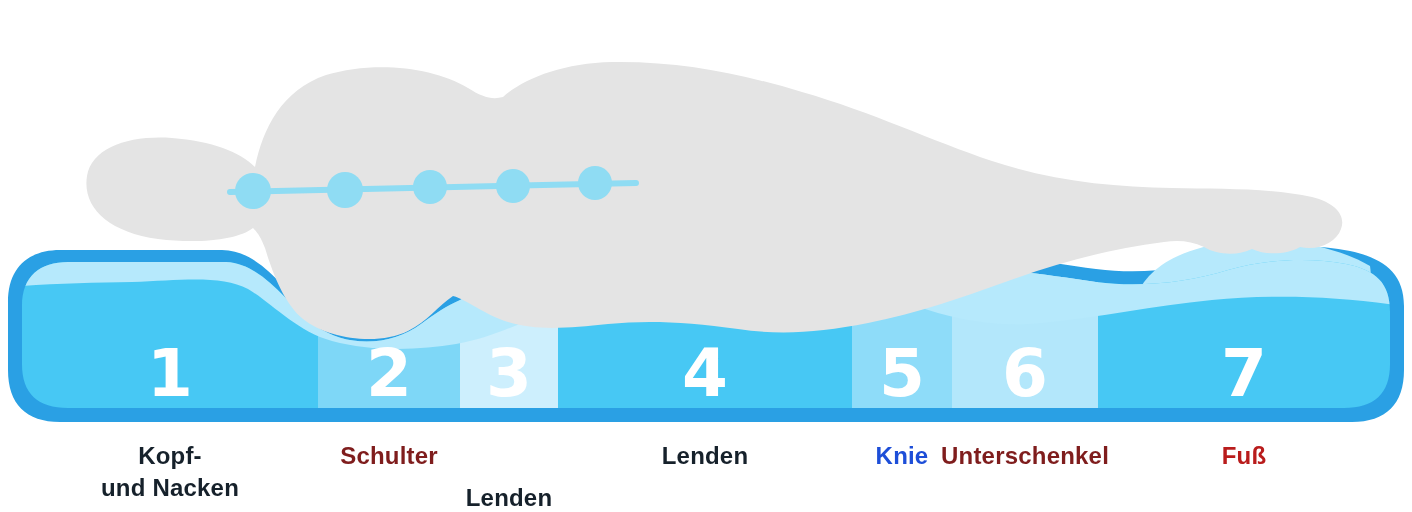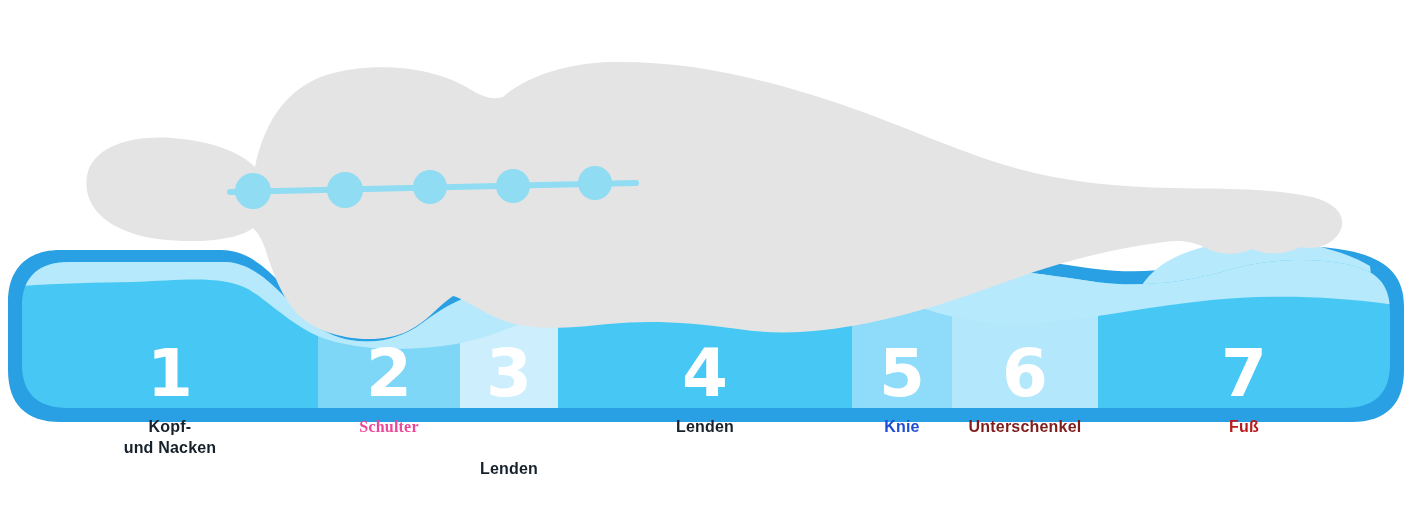--- a/index.html
+++ b/index.html
@@ -12,24 +12,24 @@
   }
   .stage svg{position:absolute;left:0;top:0;}
   .zone-number{
     font-family:"DejaVu Sans","Liberation Sans",sans-serif;
     font-weight:700;
     font-size:66px;
     paint-order:stroke;
   }
   .zone-label{
     position:absolute;
-    top:416px;
+    top:440px;
     width:260px;
     text-align:center;
-    font-size:16px;
+    font-size:24px;
     font-weight:600;
     line-height:1.32;
     white-space:pre-line;
     letter-spacing:0.2px;
   }
 </style>
 </head>
 <body>
 
 <div class="stage">
@@ -150,21 +150,21 @@
         <text x="705" y="396" text-anchor="middle" class="zone-number" fill="#ffffff">4</text>
         <text x="902" y="396" text-anchor="middle" class="zone-number" fill="#ffffff">5</text>
         <text x="1025" y="396" text-anchor="middle" class="zone-number" fill="#ffffff">6</text>
         <text x="1244" y="396" text-anchor="middle" class="zone-number" fill="#ffffff">7</text>
       </g>
   </svg>
 
   <div id="labels-layer">
       <div class="zone-label" style="left: 40px; color: rgb(22, 33, 43);">Kopf-
 und Nacken</div>
-      <div class="zone-label" style="left: 259px; color: #ec4899; font-family: Liberation Serif, serif;">Schulter</div>
+      <div class="zone-label" style="left: 259px; color: #7f1d1d;">Schulter</div>
       <div class="zone-label" style="left: 379px; color: rgb(22, 33, 43); margin-top: 42px;">Lenden</div>
       <div class="zone-label" style="left: 575px; color: rgb(22, 33, 43);">Lenden</div>
       <div class="zone-label" style="left: 772px; color: #1d4ed8;">Knie</div>
       <div class="zone-label" style="left: 895px; color: #7f1d1d;">Unterschenkel</div>
       <div class="zone-label" style="left: 1114px; color: #b91c1c;">Fuß</div>
     </div>
 
 </div>
 
 </body></html>

